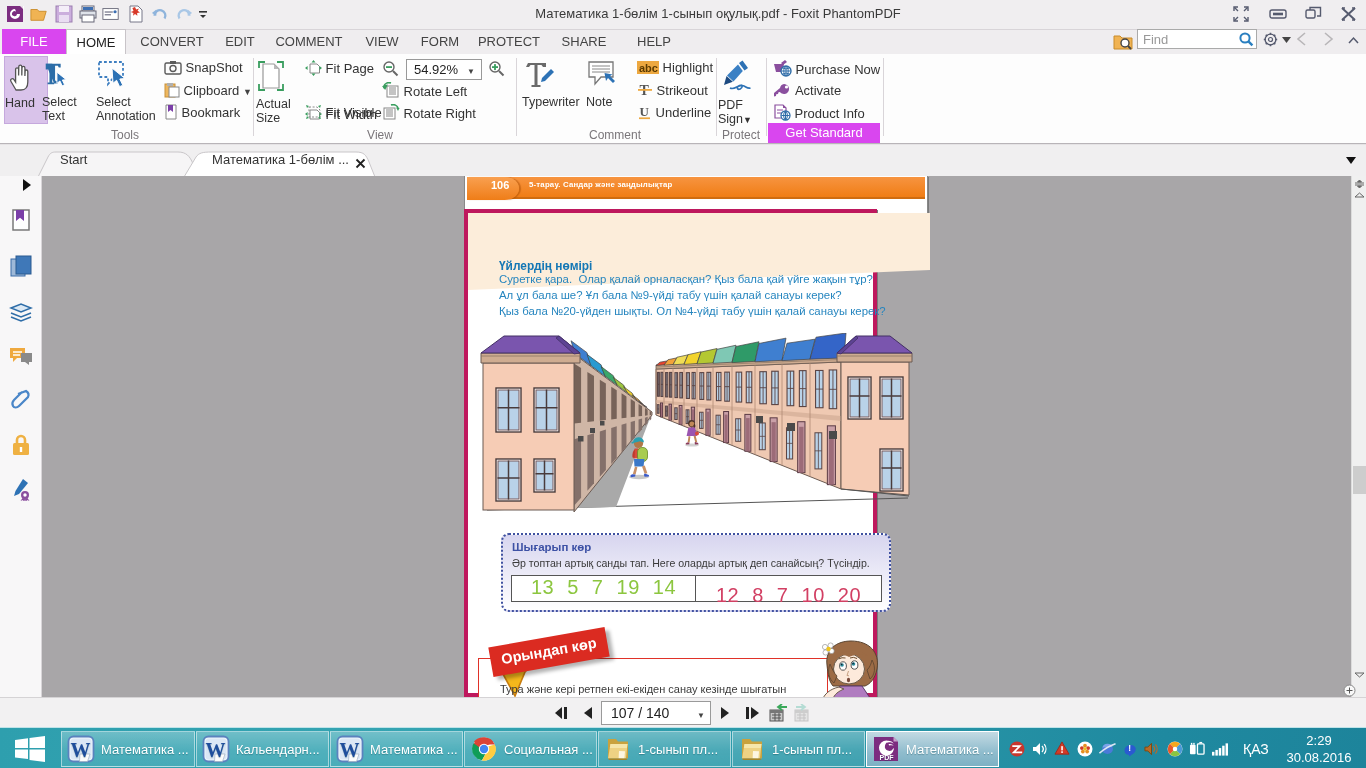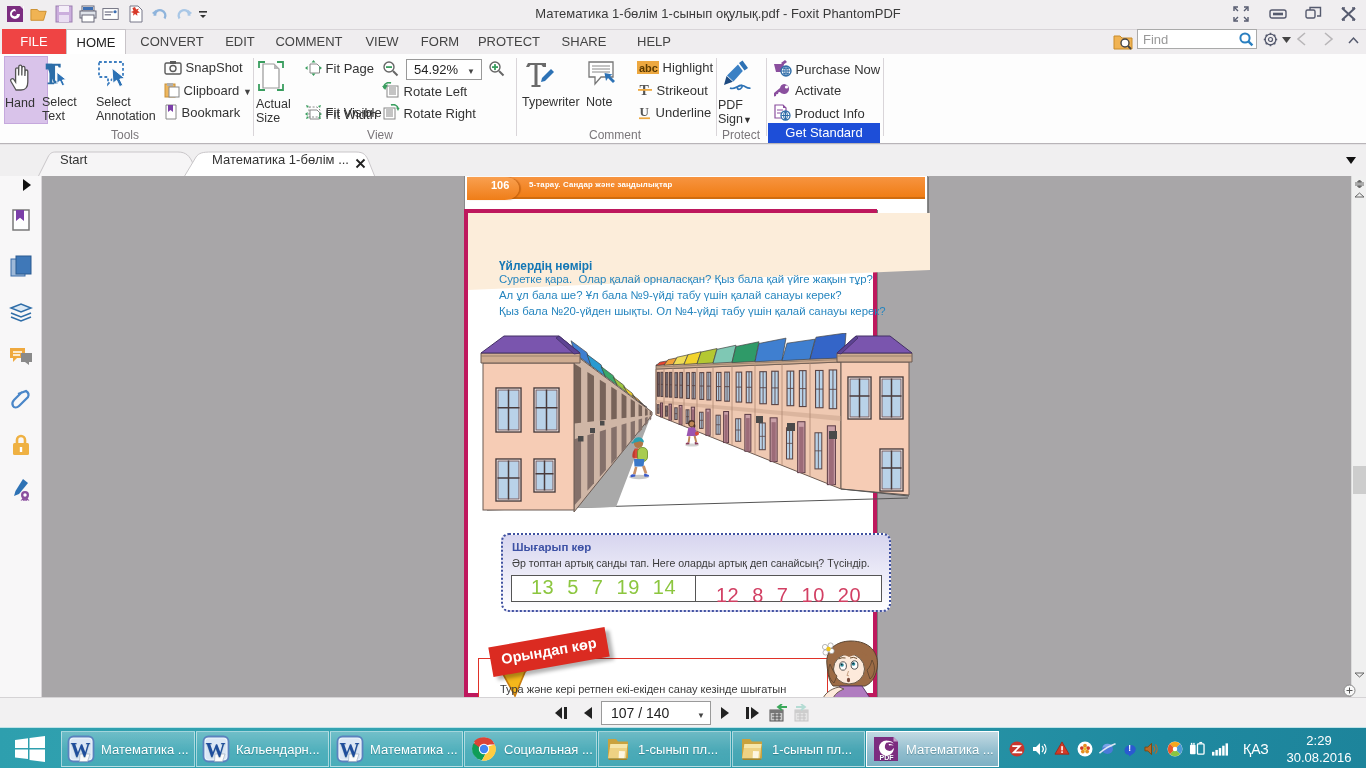--- a/index.html
+++ b/index.html
@@ -5,21 +5,21 @@
 html,body{width:1366px;height:768px;overflow:hidden;font-family:"Liberation Sans",sans-serif;}
 body{position:relative;background:#f0eef0;}
 .abs{position:absolute;}
 
 #titlebar{position:absolute;left:0;top:0;width:1366px;height:29px;background:#f0eef0;}
 #title{position:absolute;left:70px;right:0;top:6px;text-align:center;font-size:13px;color:#3a3a3a;}
 .qat{position:absolute;top:5px;width:18px;height:18px;}
 
 #tabrow{position:absolute;left:0;top:29px;width:1366px;height:25px;background:#f0eef0;}
 .rtab{position:absolute;top:0;height:25px;line-height:25px;font-size:13px;color:#444;text-align:center;}
-#tfile{left:2px;width:64px;background:#ef4444;color:#fff;}
+#tfile{left:2px;width:64px;background:#d946ef;color:#fff;}
 #thome{left:66px;width:60px;background:#fff;color:#222;border:1px solid #c8c4c8;border-bottom:none;}
 #tothers{left:126px;right:0;height:25px;background:#efedef;border-top:1px solid #d8d4d8;}
 
 #ribbon{position:absolute;left:0;top:54px;width:1366px;height:90px;background:#fdfdfd;border-bottom:1px solid #b8b4b8;}
 .gsep{position:absolute;top:4px;height:78px;width:1px;background:#d9d5d9;}
 .glabel{position:absolute;top:74px;font-size:12px;color:#7a767a;text-align:center;}
 .bigbtn{position:absolute;top:2px;width:58px;height:68px;text-align:left;font-size:12.5px;color:#333;}
 .bigbtn .ic{margin:4px auto 2px;}
 .lbl2{line-height:14px;}
 .srow{position:absolute;height:22px;font-size:13px;color:#333;white-space:nowrap;}
@@ -311,21 +311,21 @@
   <div class="srow" style="left:773px;top:50px;"><svg width="18" height="17" viewBox="0 0 18 17">
         <path d="M2 1h8l3 3v10H2z" fill="#fff" stroke="#8a4f9e" stroke-width="1.2"></path>
         <path d="M10 1l3 3h-3z" fill="#8a4f9e"></path>
         <g stroke="#8a4f9e">
           <path d="M4 6h6M4 9h6"></path>
         </g>
         <circle cx="12.5" cy="11.5" r="4.5" fill="#fff" stroke="#2f6da8" stroke-width="1.3"></circle>
         <path d="M12.5 7.5v8M8.5 11.5h8" stroke="#2f6da8"></path>
         <ellipse cx="12.5" cy="11.5" rx="1.9" ry="3.8" fill="none" stroke="#2f6da8"></ellipse>
       </svg> Product Info</div>
-  <div class="abs" style="left:768px;top:69px;width:112px;height:20px;background:#1d4ed8;color:#fff;font-size:13px;text-align:center;line-height:20px;">Get Standard</div>
+  <div class="abs" style="left:768px;top:69px;width:112px;height:20px;background:#d946ef;color:#fff;font-size:13px;text-align:center;line-height:20px;">Get Standard</div>
   <div class="gsep" style="left:883px;"></div>
 </div>
 
 <div id="dtabrow">
   <svg class="abs" style="left:38px;top:6px;width:340px;height:26px" viewBox="0 0 340 26">
     <path d="M18 1h122c8 0 12 4 15 12l5 13H0l10-20c2-4 4-5 8-5z" fill="#f6f5f6" stroke="#c9c6c9" stroke-width="1"></path>
     <path d="M174 1h144c8 0 10 3 13 10l6 15H146l12-20c3-4 6-5 16-5z" fill="#ffffff" stroke="#c9c6c9" stroke-width="1"></path>
   </svg>
   <div class="dtab" style="left:60px;">Start</div>
   <div class="dtab" style="left:212px;">Математика 1-бөлім ...</div>

